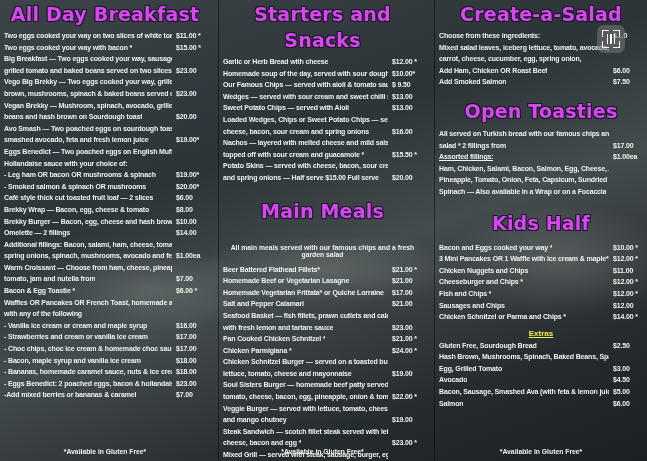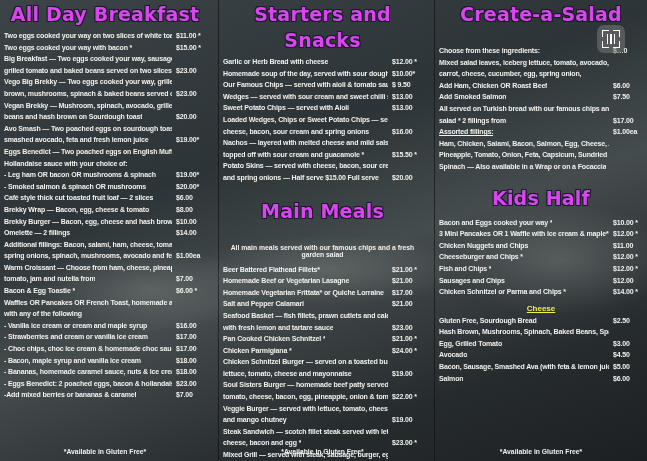--- a/index.html
+++ b/index.html
@@ -316,21 +316,21 @@
       </div>
       <div class="row">
         <span class="txt">and gravy *</span>
         <span class="price">$28.00 *</span>
       </div>
     </div>
   <div class="gf">*Available in Gluten Free*</div>
 </div>
 
 <div class="col c3">
-  <div class="title t-big" style="margin-top:1px;margin-bottom:18px;">Create-a-Salad</div>
+  <div class="title t-big" style="margin-top:1px;margin-bottom:3px;">Create-a-Salad</div>
   <div>
       <div class="row">
         <span class="txt">Choose from these ingredients:</span>
         <span class="price">$…0</span>
       </div>
       <div class="row">
         <span class="txt">Mixed salad leaves, iceberg lettuce, tomato, avocado, …</span>
         <span class="price"></span>
       </div>
       <div class="row">
@@ -339,20 +339,21 @@
       </div>
       <div class="row">
         <span class="txt">Add Ham, Chicken OR Roast Beef</span>
         <span class="price">$6.00</span>
       </div>
       <div class="row">
         <span class="txt">Add Smoked Salmon</span>
         <span class="price">$7.50</span>
       </div>
     </div>
+  <div class="title t-big" style="margin-top:10px;margin-bottom:4px;">Open Toasties</div>
   <div>
       <div class="row">
         <span class="txt">All served on Turkish bread with our famous chips and a fresh garden</span>
         <span class="price"></span>
       </div>
       <div class="row">
         <span class="txt">salad *                                   2 fillings from</span>
         <span class="price">$17.00</span>
       </div>
       <div class="row">
@@ -396,21 +397,21 @@
       </div>
       <div class="row">
         <span class="txt">Sausages and Chips</span>
         <span class="price">$12.00</span>
       </div>
       <div class="row">
         <span class="txt">Chicken Schnitzel or Parma and Chips *</span>
         <span class="price">$14.00 *</span>
       </div>
     </div>
-  <div class="extras-head">Cheese</div>
+  <div class="extras-head">Extras</div>
   <div>
       <div class="row">
         <span class="txt">Gluten Free, Sourdough Bread</span>
         <span class="price">$2.50</span>
       </div>
       <div class="row">
         <span class="txt">Hash Brown, Mushrooms, Spinach, Baked Beans, Spaghetti,</span>
         <span class="price"></span>
       </div>
       <div class="row">

